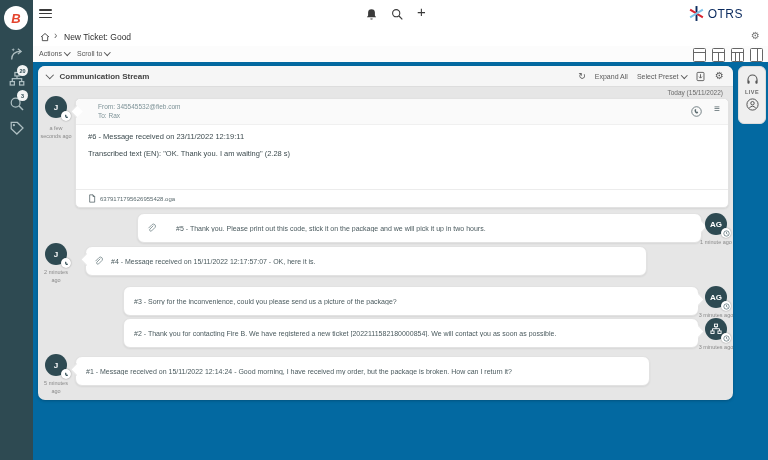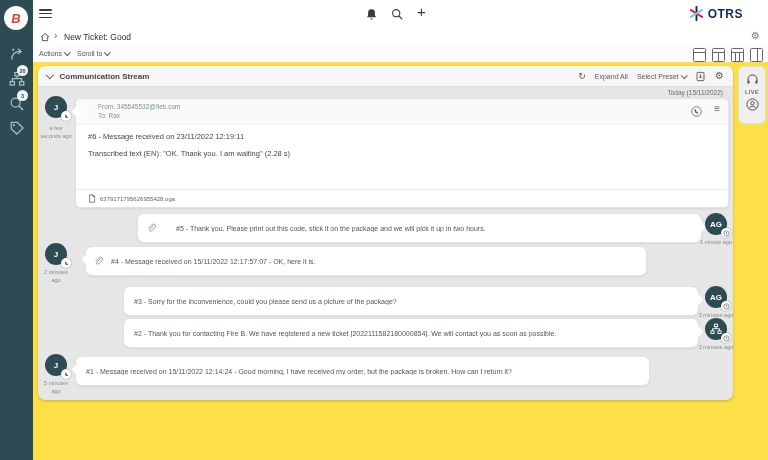--- a/index.html
+++ b/index.html
@@ -15,21 +15,21 @@
   .side-badge{position:absolute;left:17px;width:11px;height:11px;border-radius:50%;background:#f2f4f4;
     color:#2e4a52;font-size:5.5px;font-weight:bold;display:flex;align-items:center;justify-content:center;z-index:2;}
 
   
   .topbar{position:absolute;left:33px;top:0;width:735px;height:28px;background:#fff;border-bottom:1px solid #ececec;}
   .hamburger{position:absolute;left:6px;top:9px;width:13px;height:10px;cursor:pointer;}
   .hamburger div{height:1.6px;background:#3a3a3a;margin-bottom:2.2px;border-radius:1px;}
   .top-ic{position:absolute;top:8px;width:13px;height:13px;color:#3a3a3a;cursor:pointer;}
   .plus-ic{position:absolute;top:3px;font-size:15px;color:#3a3a3a;cursor:pointer;font-weight:400;}
   .brand{position:absolute;right:25px;top:5px;display:flex;align-items:center;gap:3px;}
-  .brand-name{font-size:12px;font-weight:bold;color:#0a2a5e;letter-spacing:.5px;}
+  .brand-name{font-size:12px;font-weight:normal;color:#0a2a5e;letter-spacing:.5px;}
 
   
   .crumbbar{position:absolute;left:33px;top:28px;width:735px;height:18px;background:#fff;border-bottom:1px solid #efefef;}
   .home-ic{position:absolute;left:7px;top:4px;width:10px;height:10px;color:#444;cursor:pointer;}
   .crumb-sep{position:absolute;left:21px;top:2px;font-size:10px;color:#666;}
   .crumb-title{position:absolute;left:31px;top:4px;font-size:8.5px;color:#2f2f2f;}
   .crumb-gear{position:absolute;right:8px;top:2px;font-size:10px;color:#777;cursor:pointer;}
 
   
   .actionbar{position:absolute;left:33px;top:46px;width:735px;height:16px;background:#fcfcfc;border-bottom:1px solid #eee;}
@@ -38,21 +38,21 @@
     border-bottom:1px solid currentColor;transform:rotate(45deg);margin-left:3px;vertical-align:1.5px;}
   .layouts{position:absolute;right:5px;top:2px;display:flex;gap:6px;}
   .lay{width:11px;height:12px;border:1px solid #666;border-radius:1.5px;position:relative;cursor:pointer;background:#fff;}
   .lay .hd{position:absolute;left:0;right:0;top:0;height:3px;border-bottom:1px solid #666;}
   .lay .v1{position:absolute;top:3px;bottom:0;left:5px;width:1px;background:#666;}
   .lay .v2{position:absolute;top:3px;bottom:0;left:3px;width:1px;background:#666;}
   .lay .v3{position:absolute;top:3px;bottom:0;left:7px;width:1px;background:#666;}
   .lay .rp{position:absolute;top:0;bottom:0;right:0;width:4px;border-left:1px solid #666;}
 
   
-  .content{position:absolute;left:33px;top:62px;width:735px;height:398px;background:#fde047;}
+  .content{position:absolute;left:33px;top:62px;width:735px;height:398px;background:#0369a1;}
   .widget{position:absolute;left:5px;top:4px;width:695px;height:334px;background:#e6e6e6;
     border-radius:7px;box-shadow:0 1px 3px rgba(0,0,0,.22);}
   .w-header{height:20px;background:#f6f6f6;border-bottom:1px solid #ddd;border-radius:7px 7px 0 0;
     display:flex;align-items:center;padding:0 9px;}
   .w-chev{width:4.5px;height:4.5px;border-right:1.2px solid #555;border-bottom:1.2px solid #555;
     transform:rotate(45deg);cursor:pointer;margin-top:-2px;}
   .w-title{font-size:8px;color:#444;margin-left:7px;font-weight:bold;font-weight:600;}
   .w-right{margin-left:auto;display:flex;align-items:center;gap:9px;color:#5a5a5a;}
   .w-refresh{font-size:9px;cursor:pointer;line-height:1;}
   .w-link{font-size:7px;cursor:pointer;}

